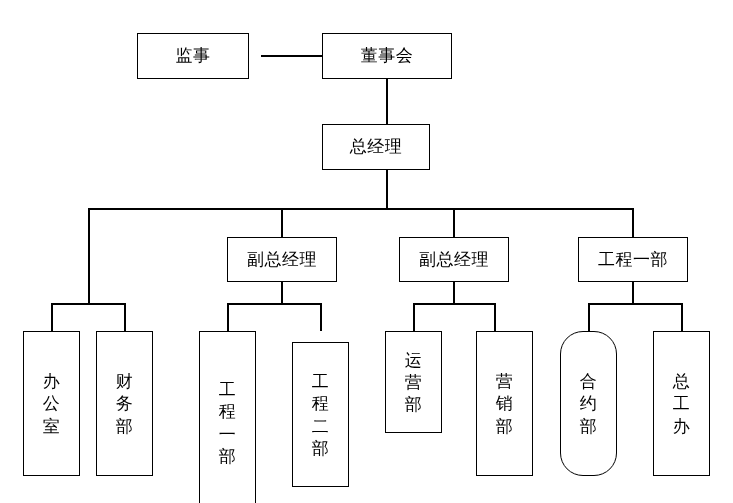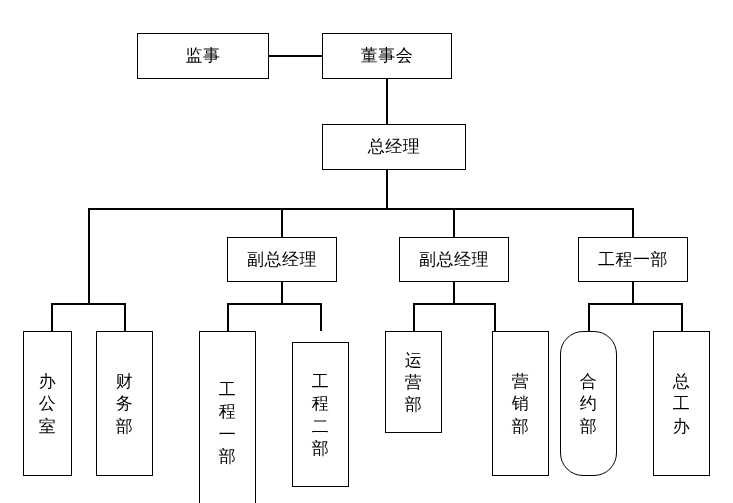--- a/index.html
+++ b/index.html
@@ -63,54 +63,54 @@
     <div class="connector v" style="left: 227px; top: 303px; height: 28px;"></div>
     <div class="connector v" style="left: 320px; top: 303px; height: 28px;"></div>
     <div class="connector v" style="left: 453px; top: 282px; height: 21px;"></div>
     <div class="connector h" style="left: 413px; top: 303px; width: 81px;"></div>
     <div class="connector v" style="left: 413px; top: 303px; height: 28px;"></div>
     <div class="connector v" style="left: 494px; top: 303px; height: 28px;"></div>
     <div class="connector v" style="left: 632px; top: 282px; height: 21px;"></div>
     <div class="connector h" style="left: 588px; top: 303px; width: 93px;"></div>
     <div class="connector v" style="left: 588px; top: 303px; height: 28px;"></div>
     <div class="connector v" style="left: 681px; top: 303px; height: 28px;"></div>
-    <div class="node" style="left: 137px; top: 33px; width: 132px; height: 46px;">
+    <div class="node" style="left: 137px; top: 33px; width: 112px; height: 46px;">
       <span>监事</span>
     </div>
     <div class="node" style="left: 322px; top: 33px; width: 130px; height: 46px;">
       <span>董事会</span>
     </div>
-    <div class="node" style="left: 322px; top: 124px; width: 144px; height: 46px;">
+    <div class="node" style="left: 322px; top: 124px; width: 108px; height: 46px;">
       <span>总经理</span>
     </div>
     <div class="node" style="left: 227px; top: 237px; width: 110px; height: 45px;">
       <span>副总经理</span>
     </div>
     <div class="node" style="left: 399px; top: 237px; width: 110px; height: 45px;">
       <span>副总经理</span>
     </div>
     <div class="node" style="left: 578px; top: 237px; width: 110px; height: 45px;">
       <span>工程一部</span>
     </div>
-    <div class="node vertical" style="left: 23px; top: 331px; width: 49px; height: 145px; text-align: center;">
+    <div class="node vertical" style="left: 23px; top: 331px; width: 57px; height: 145px; text-align: center;">
       <span style="display: block; width: 1.2em; word-break: break-all;">办公室</span>
     </div>
     <div class="node vertical" style="left: 96px; top: 331px; width: 57px; height: 145px;">
       <span style="display: block; width: 1.2em; word-break: break-all;">财务部</span>
     </div>
     <div class="node vertical" style="left: 199px; top: 331px; width: 57px; height: 183px;">
       <span style="display: block; width: 1.2em; word-break: break-all;">工程一部</span>
     </div>
     <div class="node vertical" style="left: 292px; top: 342px; width: 57px; height: 145px;">
       <span style="display: block; width: 1.2em; word-break: break-all;">工程二部</span>
     </div>
     <div class="node vertical" style="left: 385px; top: 331px; width: 57px; height: 102px;">
       <span style="display: block; width: 1.2em; word-break: break-all;">运营部</span>
     </div>
-    <div class="node vertical" style="left: 492px; top: 331px; width: 57px; height: 145px;">
+    <div class="node vertical" style="left: 476px; top: 331px; width: 57px; height: 145px;">
       <span style="display: block; width: 1.2em; word-break: break-all;">营销部</span>
     </div>
     <div class="node vertical" style="left: 560px; top: 331px; width: 57px; height: 145px; border-radius: 23px;">
       <span style="display: block; width: 1.2em; word-break: break-all;">合约部</span>
     </div>
     <div class="node vertical" style="left: 653px; top: 331px; width: 57px; height: 145px;">
       <span style="display: block; width: 1.2em; word-break: break-all;">总工办</span>
     </div>
   </div>
 

